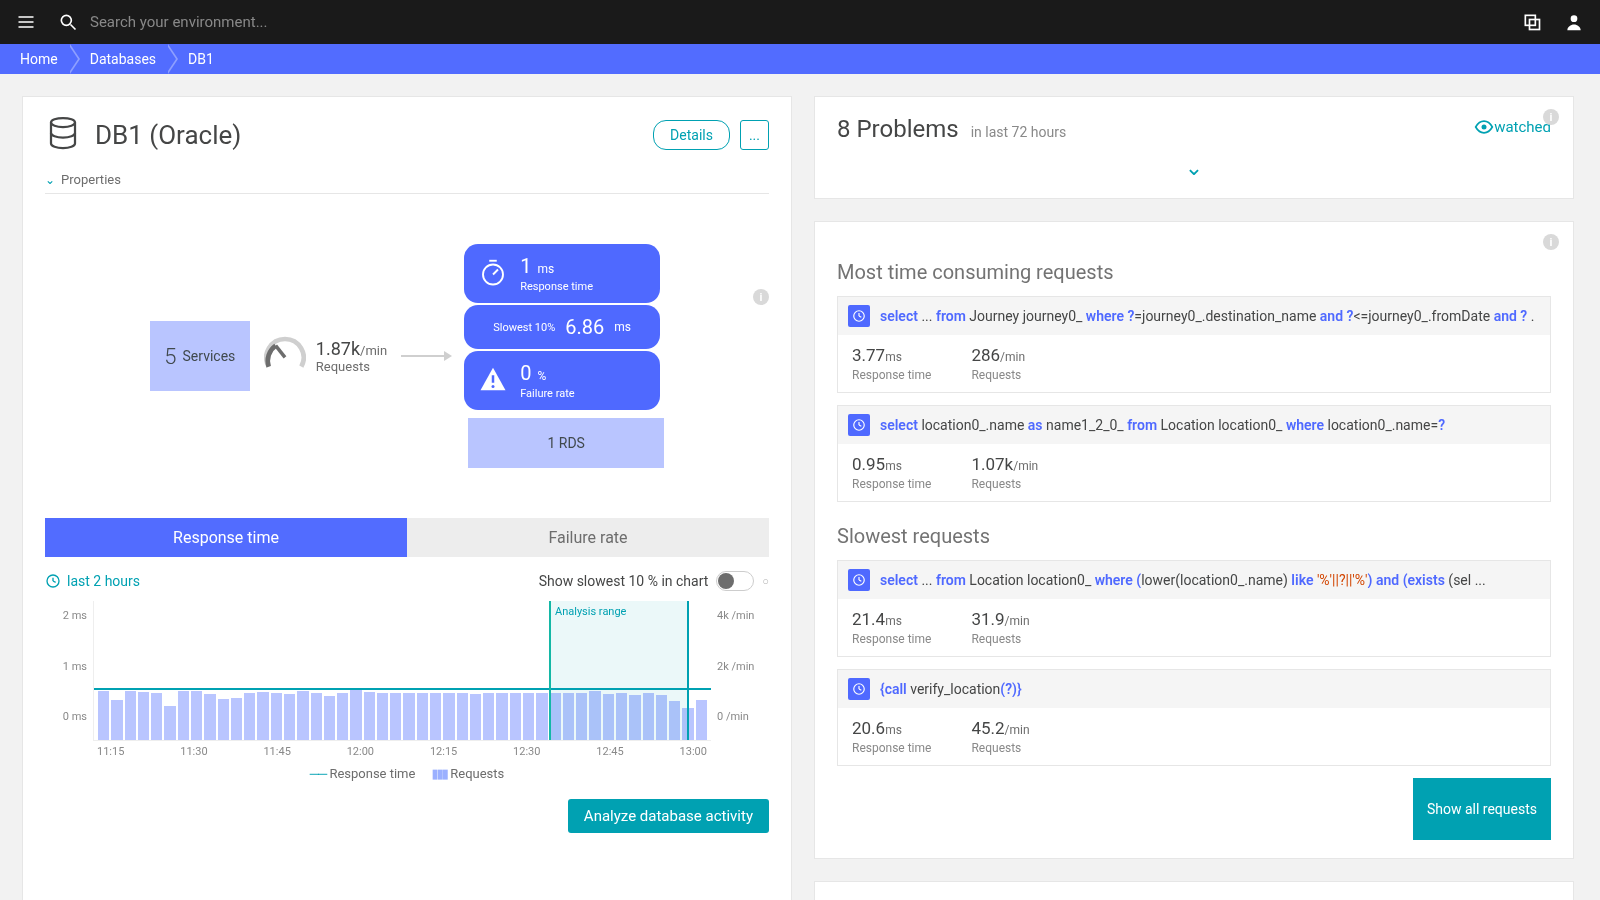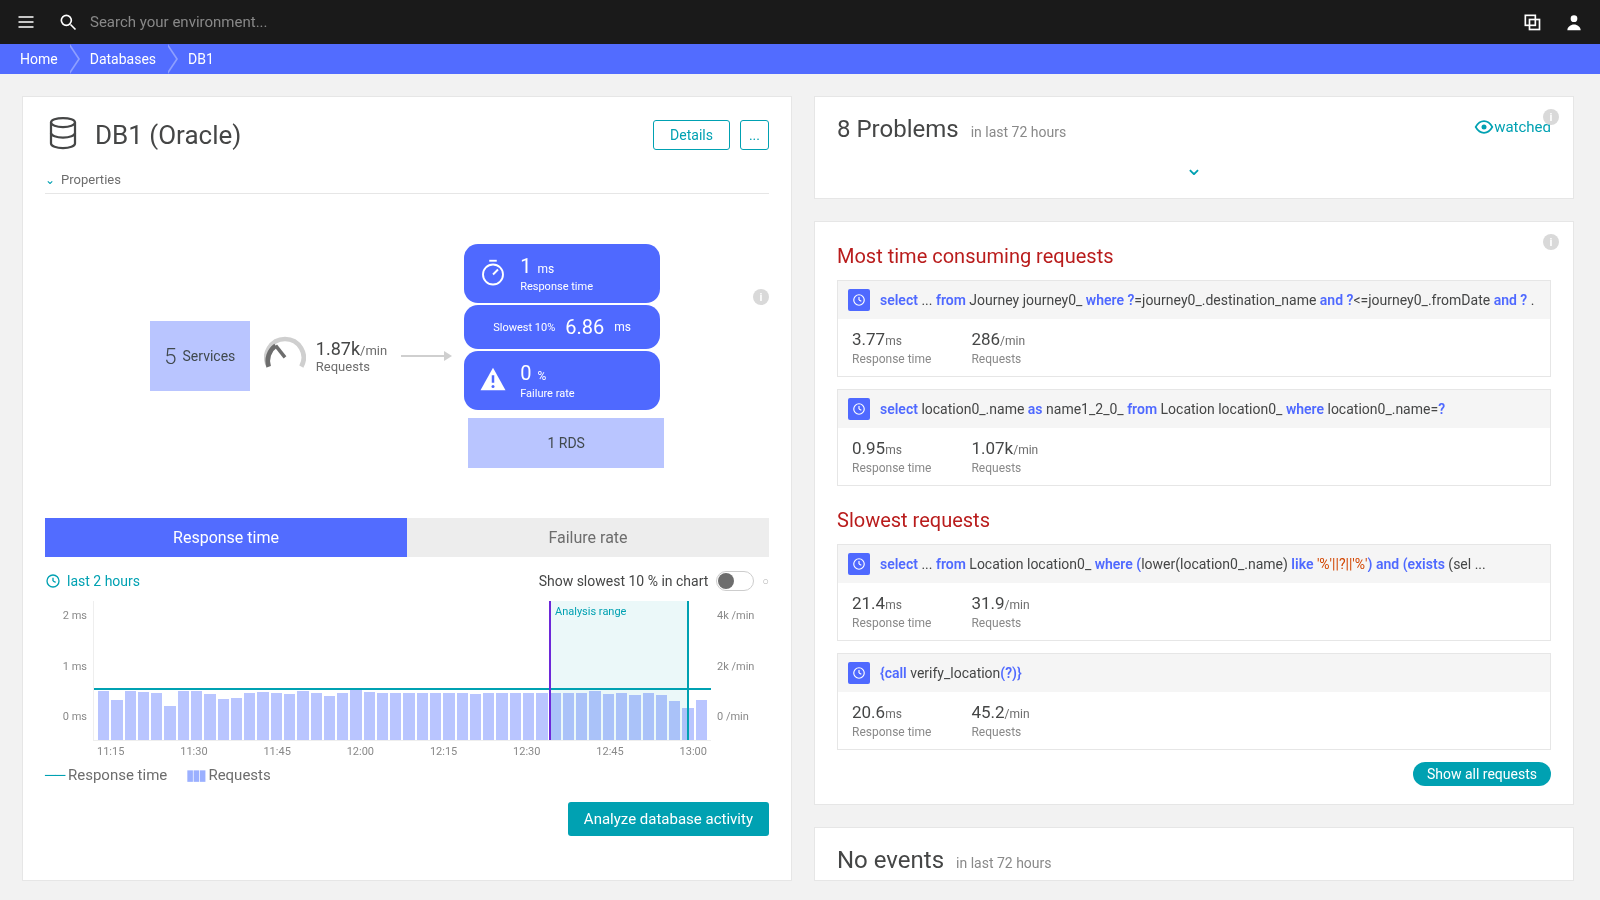--- a/index.html
+++ b/index.html
@@ -19,21 +19,21 @@
     .content { display:flex; gap:22px; padding:22px; }
     .card { background:#fff; border:1px solid #e6e6e6; padding:18px 22px; position:relative; }
     .left-col { width:770px; }
     .right-col { width:760px; display:flex; flex-direction:column; gap:22px; }
     .info-icon { width:16px; height:16px; border-radius:50%; background:#d9d9d9; color:#fff; font-size:11px; font-weight:bold; display:flex; align-items:center; justify-content:center; position:absolute; cursor:pointer; }
     .db-header { display:flex; align-items:center; }
     .db-title-wrap { display:flex; align-items:center; gap:14px; }
     .db-icon svg { width:36px; height:36px; stroke:#454646; fill:none; stroke-width:1.5; }
     .db-title { font-size:26px; font-weight:400; color:#454646; }
     .header-right { margin-left:auto; display:flex; gap:10px; }
-    .btn-outline { border:1px solid #00a1b2; color:#00a1b2; background:#fff; border-radius:3px; padding:6px 16px; font-size:14px; cursor:pointer; }
+    .btn-outline { border:1px solid #00a1b2; color:#00a1b2; background:#fff; border-radius:13px; padding:6px 16px; font-size:14px; cursor:pointer; }
     .btn-more { border:1px solid #00a1b2; color:#00a1b2; background:#fff; border-radius:3px; padding:6px 8px; cursor:pointer; font-size:14px; }
     .properties { margin-top:18px; font-size:13px; color:#6d6d6d; display:flex; align-items:center; gap:6px; cursor:pointer; padding-bottom:6px; }
     .properties .chev { color:#00a1b2; font-size:12px; }
     .divider { border-top:1px solid #e6e6e6; }
     .topology { padding:50px 10px 40px; display:flex; align-items:center; justify-content:center; gap:14px; position:relative; }
     .services-box { background:#b9c5ff; color:#40494d; width:100px; height:70px; display:flex; align-items:center; justify-content:center; font-size:14px; cursor:pointer; }
     .services-box .num { font-size:22px; margin-right:6px; font-weight:300; }
     .gauge-wrap { display:flex; align-items:center; gap:10px; }
     .gauge svg { width:42px; height:42px; }
     .gauge-text { font-size:13px; color:#6d6d6d; }
@@ -61,52 +61,52 @@
     .toggle-wrap { margin-left:auto; display:flex; align-items:center; gap:8px; color:#454646; font-size:14px;justify-content:space-between; }
     .toggle { width:38px; height:20px; border:1px solid #cdcdcd; border-radius:10px; position:relative; cursor:pointer; background:#fff; }
     .toggle::after { content:""; width:16px; height:16px; border-radius:50%; background:#6d6d6d; position:absolute; left:1px; top:1px; }
     .toggle-o { font-size:11px; color:#b1b1b1; }
     .chart-area { position:relative; height:140px; margin-top:10px; display:flex; }
     .y-left { width:48px; font-size:11px; color:#898989; display:flex; flex-direction:column; justify-content:space-between; padding:8px 6px 18px 0; text-align:right; }
     .chart-plot { flex:1; position:relative; border-left:1px solid #eee; border-bottom:1px solid #eee; }
     .bars-row { position:absolute; left:0; right:0; bottom:0; height:100px; display:flex; align-items:flex-end; gap:2px; padding:0 4px; }
     .bar { flex:1; background:#b9c5ff; }
     .response-line { position:absolute; left:0; right:0; bottom:50px; height:2px; background:#00a1b2; }
-    .analysis-range-box { position:absolute; right:22px; top:0; bottom:0; width:140px; background:rgba(0,161,178,0.08); border-left:2px solid #6d28d9; border-right:2px solid #00a1b2; }
+    .analysis-range-box { position:absolute; right:22px; top:0; bottom:0; width:140px; background:rgba(0,161,178,0.08); border-left:2px solid #14b8a6; border-right:2px solid #00a1b2; }
     .analysis-range-box .lbl { font-size:11px; color:#00a1b2; padding:4px; }
     .y-right { width:58px; font-size:11px; color:#898989; display:flex; flex-direction:column; justify-content:space-between; padding:8px 0 18px 6px; }
     .x-ticks { display:flex; font-size:11px; color:#898989; margin-left:48px; margin-right:58px; justify-content:space-between; padding:4px 4px 0; }
-    .legend { text-align:left; font-size:15px; color:#6d6d6d; margin-top:8px; }
+    .legend { text-align:center; font-size:13px; color:#6d6d6d; margin-top:8px; }
     .legend .dash { color:#00a1b2; letter-spacing:-1px; }
     .legend .bars-ico { color:#9bb0ff; letter-spacing:-2px; }
     .analysis-row { display:flex; align-items:center; margin-top:18px; }
     .analysis-text { font-size:18px; color:#454646; }
     .analysis-sub { font-size:12px; color:#6d6d6d; margin-top:2px; }
     .btn-analyze { margin-left:auto; background:#00a1b2; color:#fff; border:none; border-radius:3px; padding:8px 16px; font-size:15px; cursor:pointer; }
     .problems-head { display:flex; align-items:baseline; gap:12px; }
     .problems-title { font-size:24px; font-weight:400; }
     .problems-sub { font-size:14px; color:#898989; }
     .watched { margin-left:auto; color:#00a1b2; font-size:15px; display:flex; align-items:center; gap:0; cursor:pointer; }
     .watched svg { width:20px; height:20px; fill:#00a1b2; }
     .expand-chevron { color:#00a1b2; font-size:22px; text-align:center; margin-top:12px; cursor:pointer; }
-    .section-title { font-size:20px; font-weight:400; color:#b91c1c; margin:4px 0 12px; }
+    .section-title { font-size:20px; font-weight:400; color:#737373; margin:20px 0 12px; }
     .request-item { border:1px solid #e6e6e6; margin-bottom:12px; cursor:pointer; }
     .request-header { background:#f5f5f5; padding:8px 10px; display:flex; align-items:center; gap:10px; font-size:14px; }
     .sql-icon { width:22px; height:22px; background:#4f69ff; border-radius:2px; display:flex; align-items:center; justify-content:center; flex-shrink:0; }
     .sql-icon svg { width:14px; height:14px; stroke:#fff; fill:none; stroke-width:2; }
     .sql-text { white-space:nowrap; overflow:hidden; text-overflow:ellipsis; font-family:inherit; }
     .sql-text .kw { color:#4f69ff; font-weight:600; }
     .sql-text .txt { color:#454646; }
     .sql-text .str { color:#d24500; }
     .request-body { display:flex; gap:40px; padding:10px 14px; }
     .metric .v { font-size:17px; color:#454646; }
     .metric .u { font-size:12px; color:#6d6d6d; }
     .metric .l { font-size:12px; color:#898989; margin-top:3px; }
     .show-all { text-align:right; margin-top:6px; }
-    .btn-showall { background:#00a1b2; color:#fff; border:none; border-radius:12px; padding:4px 14px; font-size:14px; cursor:pointer; }
+    .btn-showall { background:#00a1b2; color:#fff; border:none; border-radius:0; padding:23px 14px; font-size:14px; cursor:pointer; }
     .slowest-section { margin-top:22px; }
   </style>
 </head>
 <body>
 
 <div class="topbar">
   <span class="menu-icon">
     <svg viewBox="0 0 24 24">
         <path d="M3 6h18M3 12h18M3 18h18" stroke="#fff" stroke-width="2"></path>
       </svg>

